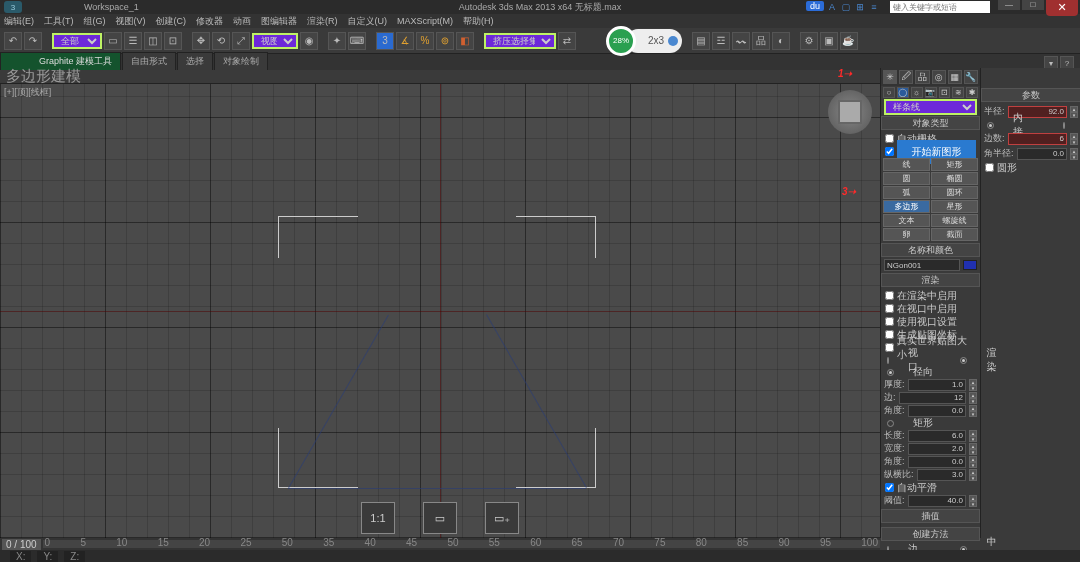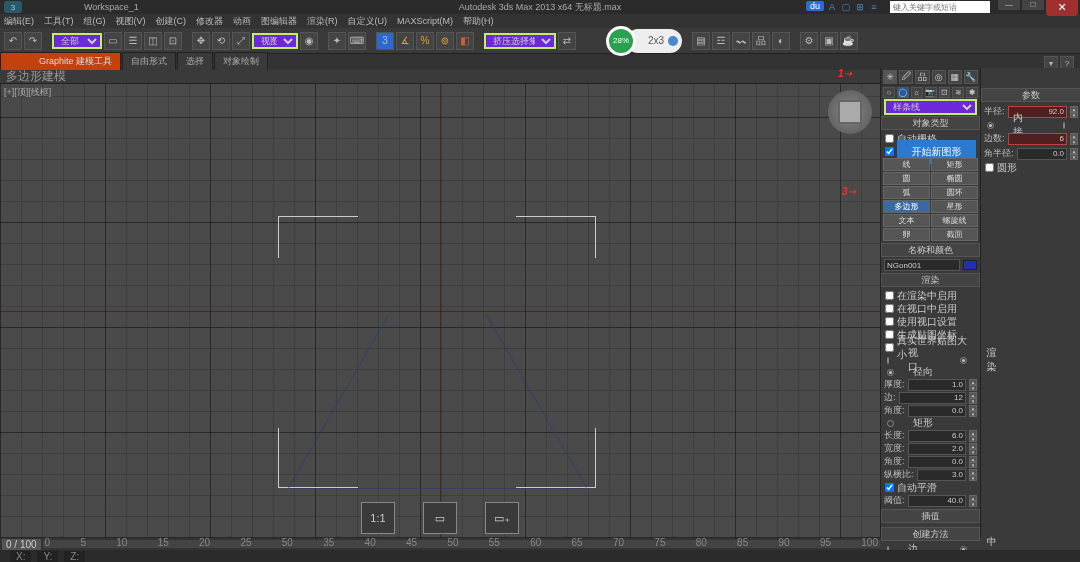--- a/index.html
+++ b/index.html
@@ -27,25 +27,25 @@
 .tbtn { width: 18px; height: 18px; background: #444; border: 1px solid #555; display: inline-flex; align-items: center; justify-content: center; font-size: 10px; color: #bbb; cursor: pointer; }
 .tbtn.sm { width: 14px; height: 14px; font-size: 8px; }
 .tsel { height: 16px; background: #6d28d9; border: 2px solid #bef264; color: #ccc; font-size: 9px; padding: 0 3px; }
 .tsep { width: 6px; }
 .maintb .badge { width: 30px; height: 30px; border-radius: 50%; background: #2aa050; color: #fff; display: flex; align-items: center; justify-content: center; font-size: 8px; border: 3px solid #fff; position: relative; z-index: 5; margin-left: 20px; }
 .maintb .badge-pill { width: 56px; height: 24px; border-radius: 12px; background: #eee; margin-left: -12px; display: flex; align-items: center; justify-content: flex-end; padding-right: 4px; gap: 4px; font-size: 7px; color: #555; }
 
 
 .ribbonrow { height: 16px; background: #333; display: flex; align-items: flex-end; }
 .rtab { padding: 2px 8px; font-size: 9px; color: #aaa; background: #3a3a3a; border: 1px solid #222; border-bottom: none; margin-right: 1px; }
-.rtab.active { background: #c2410c; color: #ddd; padding-left: 38px; }
+.rtab.active { background: #14532d; color: #ddd; padding-left: 38px; }
 .rtools { margin-left: auto; margin-right: 6px; display: flex; gap: 2px; }
 
 
-.subribbon { height: 14px; background: #3a3a3a; border-bottom: 1px solid #222; padding: 0 6px; font-size: 12px; color: #999; display: flex; align-items: center; }
+.subribbon { height: 14px; background: #3a3a3a; border-bottom: 1px solid #222; padding: 0 6px; font-size: 15px; color: #999; display: flex; align-items: center; }
 
 
 .mainarea { position: absolute; top: 84px; left: 0; right: 200px; bottom: 24px; background: #4a4a4a; }
 .viewport { position: absolute; inset: 0; overflow: hidden; }
 .vplabel { position: absolute; top: 2px; left: 4px; font-size: 9px; color: #aaa; }
 .grid { position: absolute; inset: 0; }
 .grid::before { content: ""; position: absolute; inset: 0;
   background-image:
     repeating-linear-gradient(0deg, rgba(0,0,0,0.15) 0 1px, transparent 1px 21px),
     repeating-linear-gradient(90deg, rgba(0,0,0,0.15) 0 1px, transparent 1px 21px),

